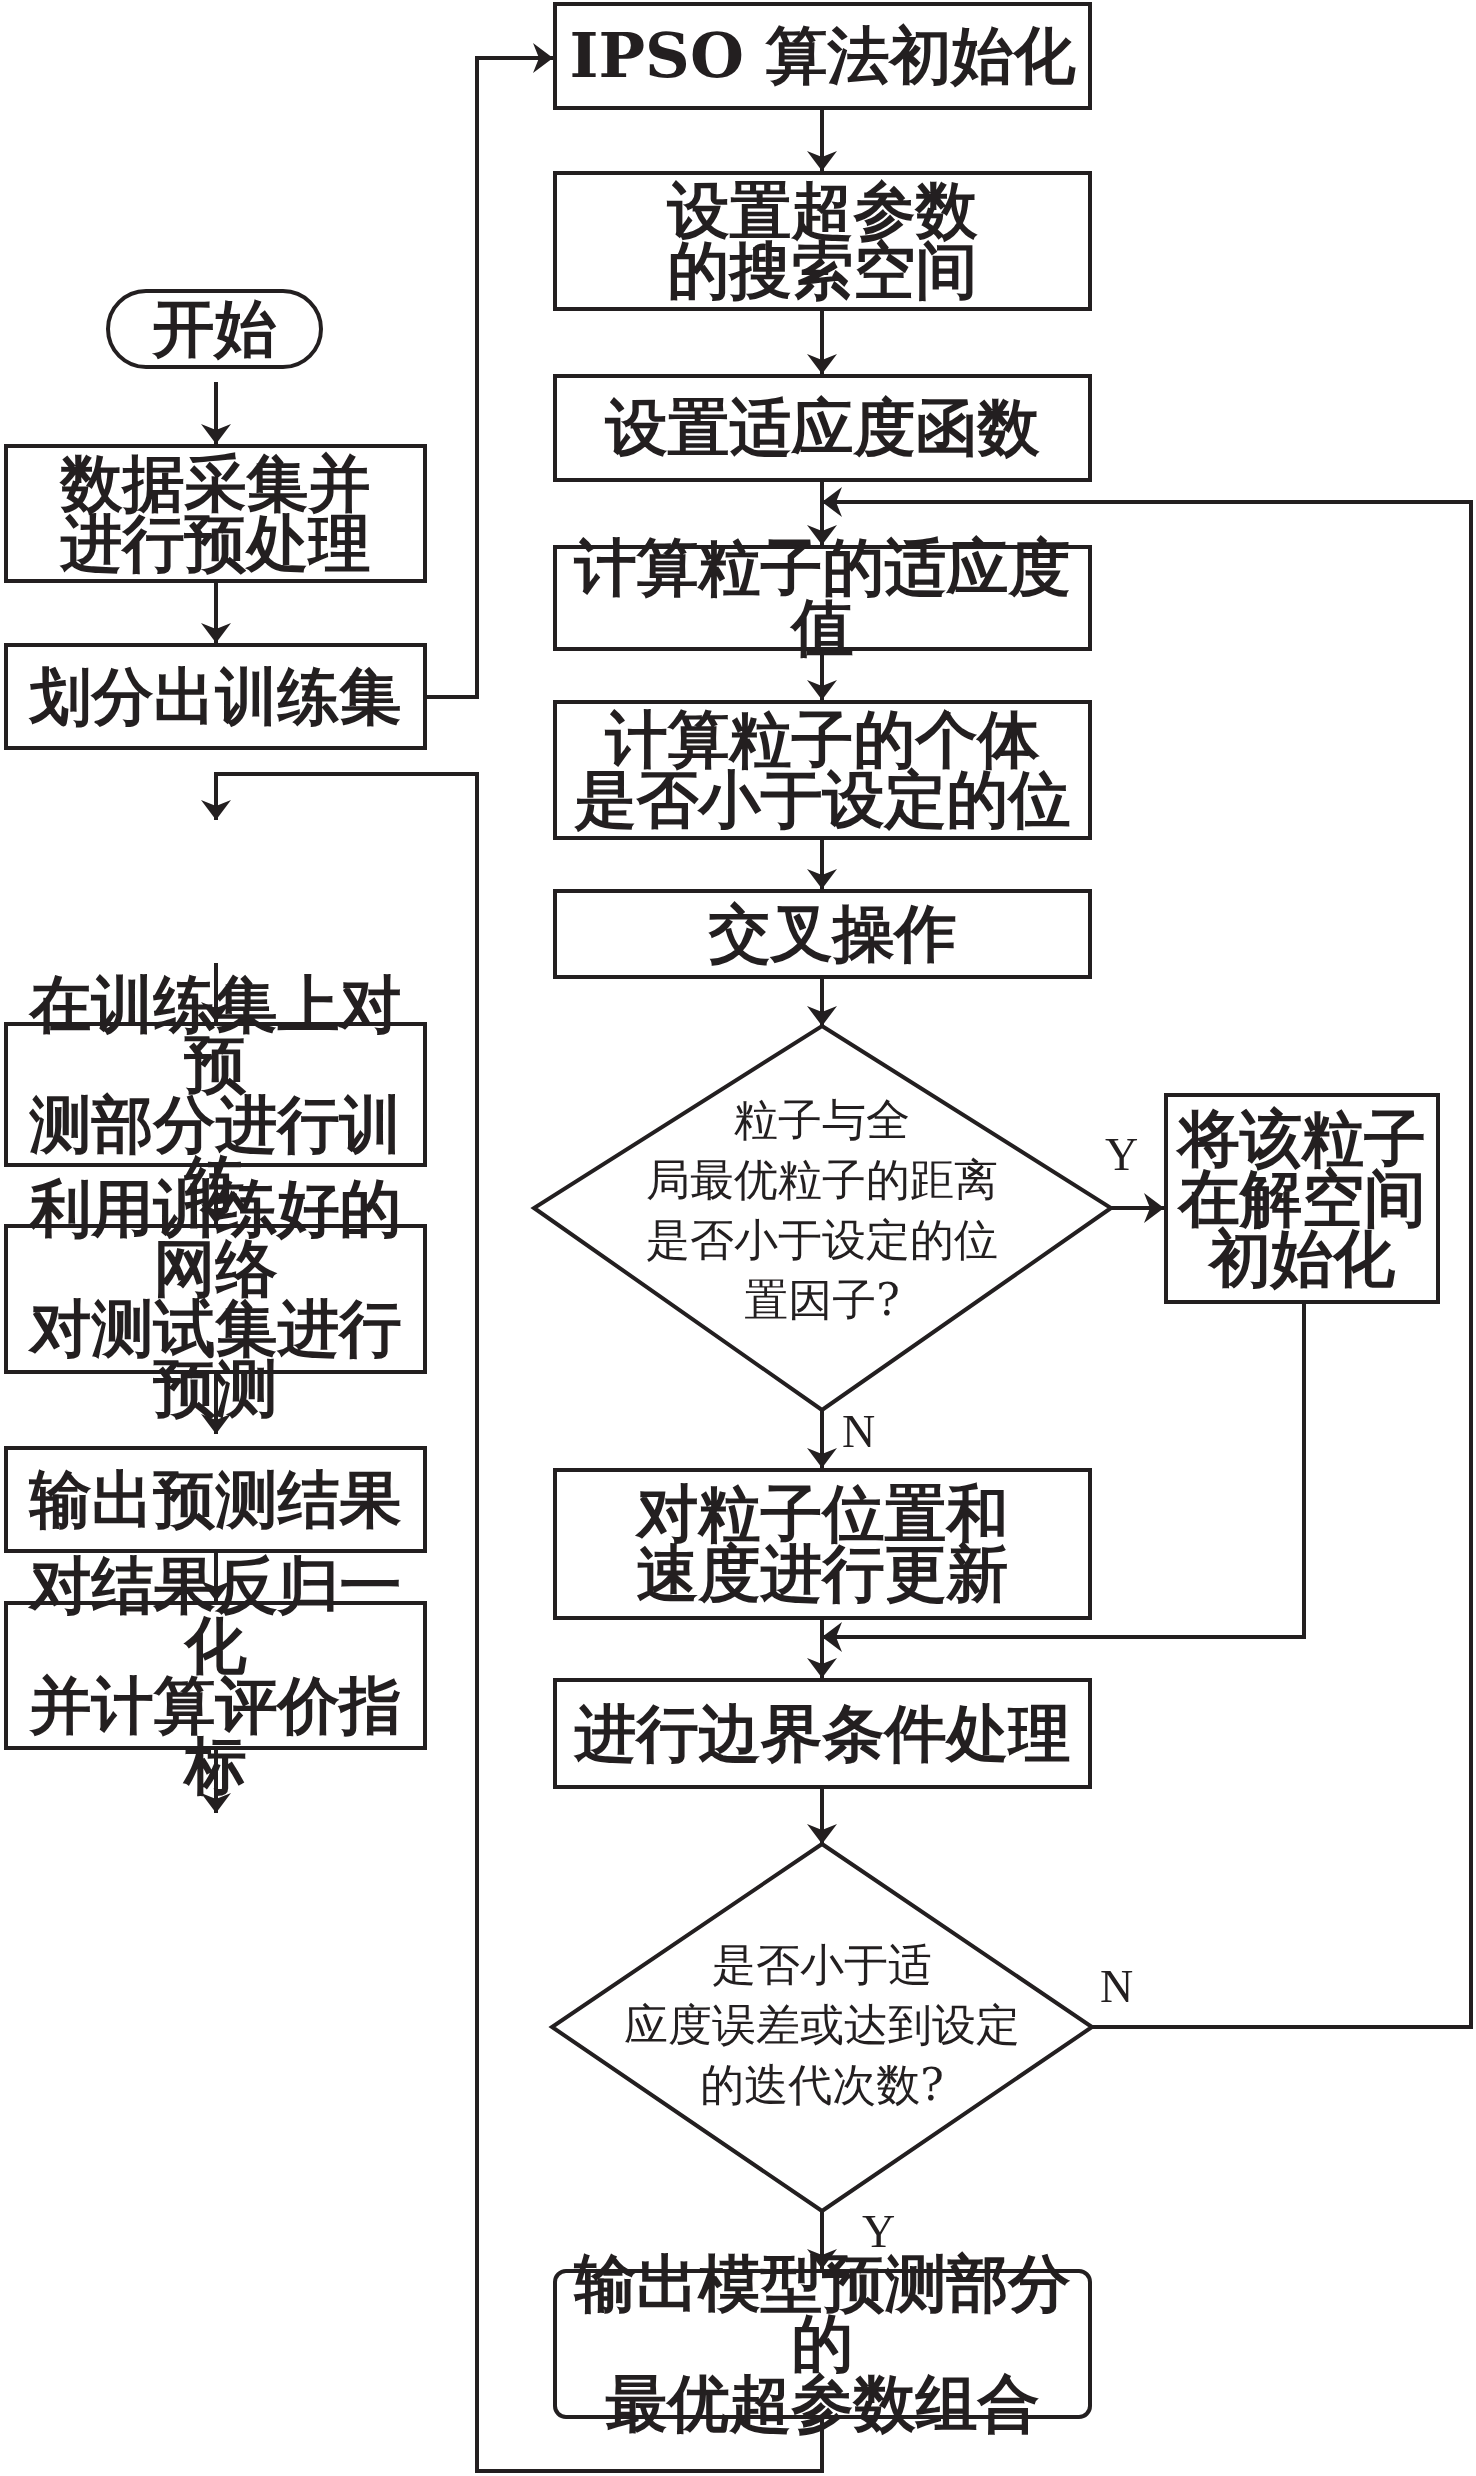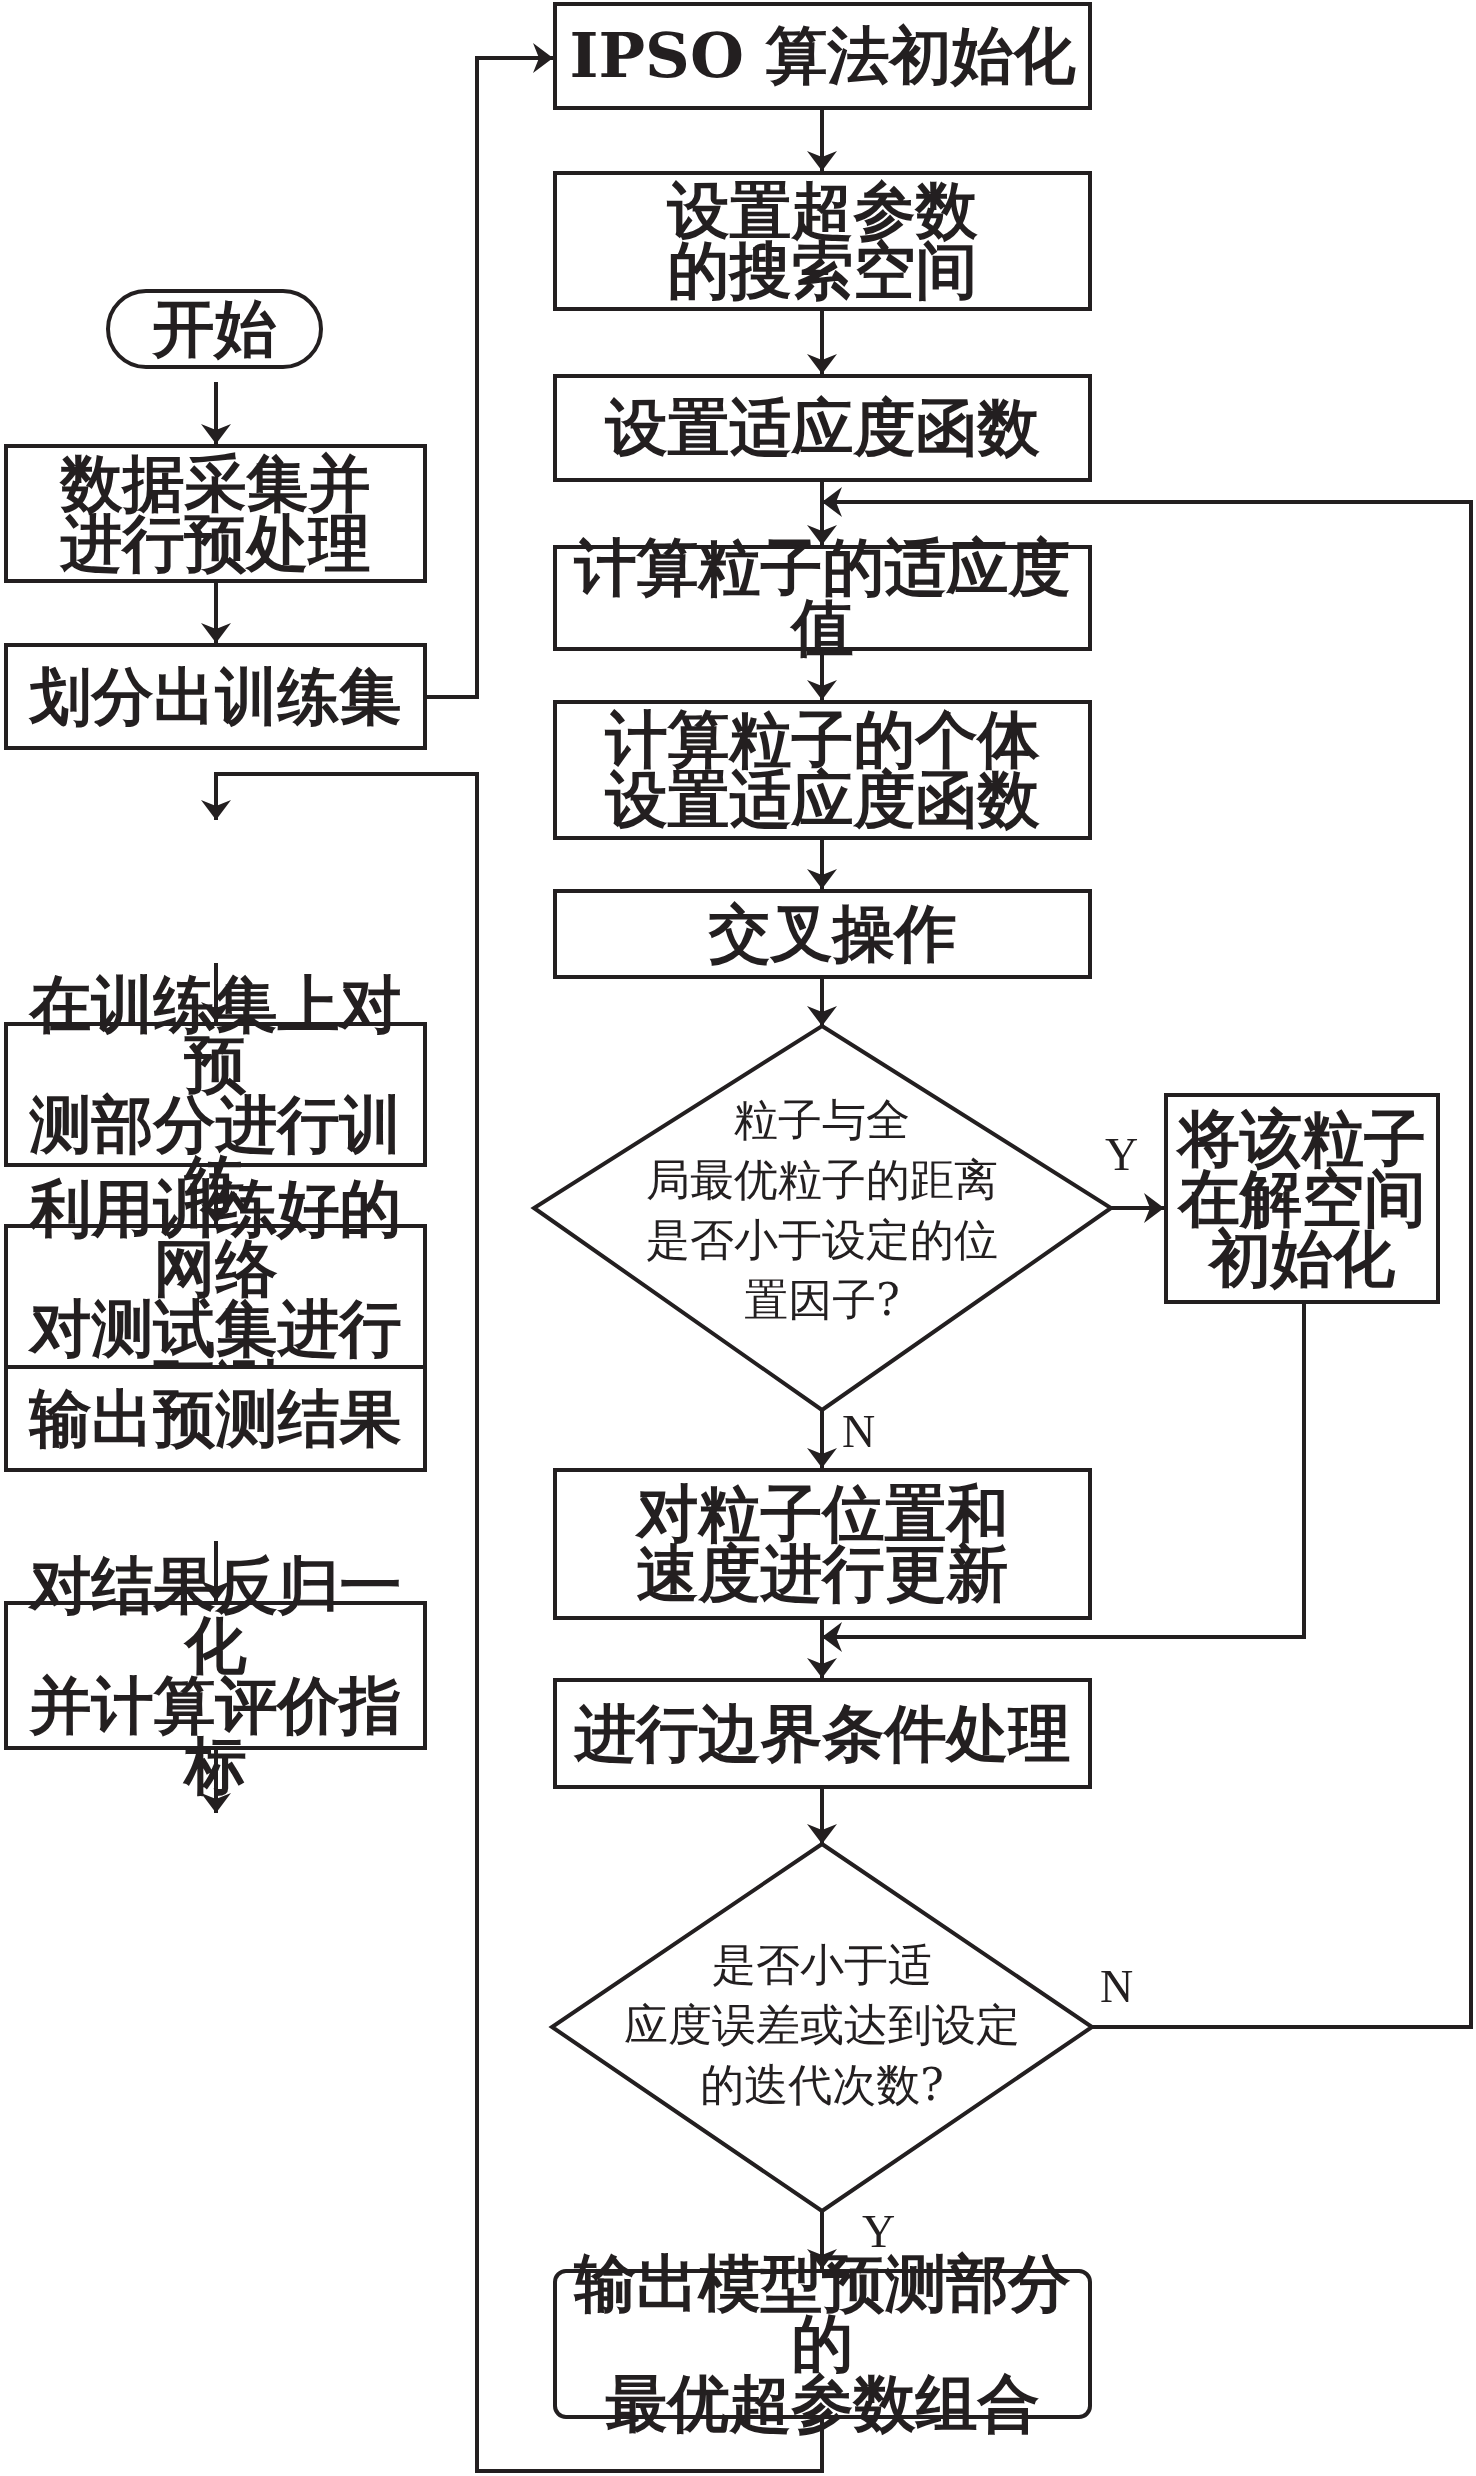--- a/index.html
+++ b/index.html
@@ -57,31 +57,31 @@
   </svg>
 
   <div class="node oval" style="left:106px;top:289px;width:217px;height:80px;">开始</div>
   <div class="node" style="left:4px;top:444px;width:423px;height:139px;">数据采集并
 进行预处理</div>
   <div class="node" style="left:4px;top:643px;width:423px;height:107px;">划分出训练集</div>
   <div class="node" style="left:4px;top:1022px;width:423px;height:145px;">在训练集上对预
 测部分进行训练</div>
   <div class="node" style="left:4px;top:1224px;width:423px;height:150px;">利用训练好的网络
 对测试集进行预测</div>
-  <div class="node" style="left:4px;top:1365px;width:423px;height:107px;">输出预测结果</div>
+  <div class="node" style="left:4px;top:1446px;width:423px;height:107px;">输出预测结果</div>
   <div class="node" style="left:4px;top:1601px;width:423px;height:149px;">对结果反归一化
 并计算评价指标</div>
 
   <div class="node" style="left:553px;top:2px;width:539px;height:108px;">IPSO 算法初始化</div>
   <div class="node" style="left:553px;top:171px;width:539px;height:140px;">设置超参数
 的搜索空间</div>
   <div class="node" style="left:553px;top:374px;width:539px;height:108px;">设置适应度函数</div>
   <div class="node" style="left:553px;top:545px;width:539px;height:106px;">计算粒子的适应度值</div>
   <div class="node" style="left:553px;top:700px;width:539px;height:140px;">计算粒子的个体
-设置适应度函数</div>
+是否小于设定的位</div>
   <div class="node" style="left:553px;top:889px;width:539px;height:90px;padding-left:20px;">交叉操作</div>
   <div class="diamond-text" style="left:584px;top:1060px;width:476px;height:300px;">粒子与全
 局最优粒子的距离
 是否小于设定的位
 置因子?</div>
   <div class="node" style="left:1164px;top:1093px;width:276px;height:211px;">将该粒子
 在解空间
 初始化</div>
   <div class="node" style="left:553px;top:1468px;width:539px;height:152px;">对粒子位置和
 速度进行更新</div>

